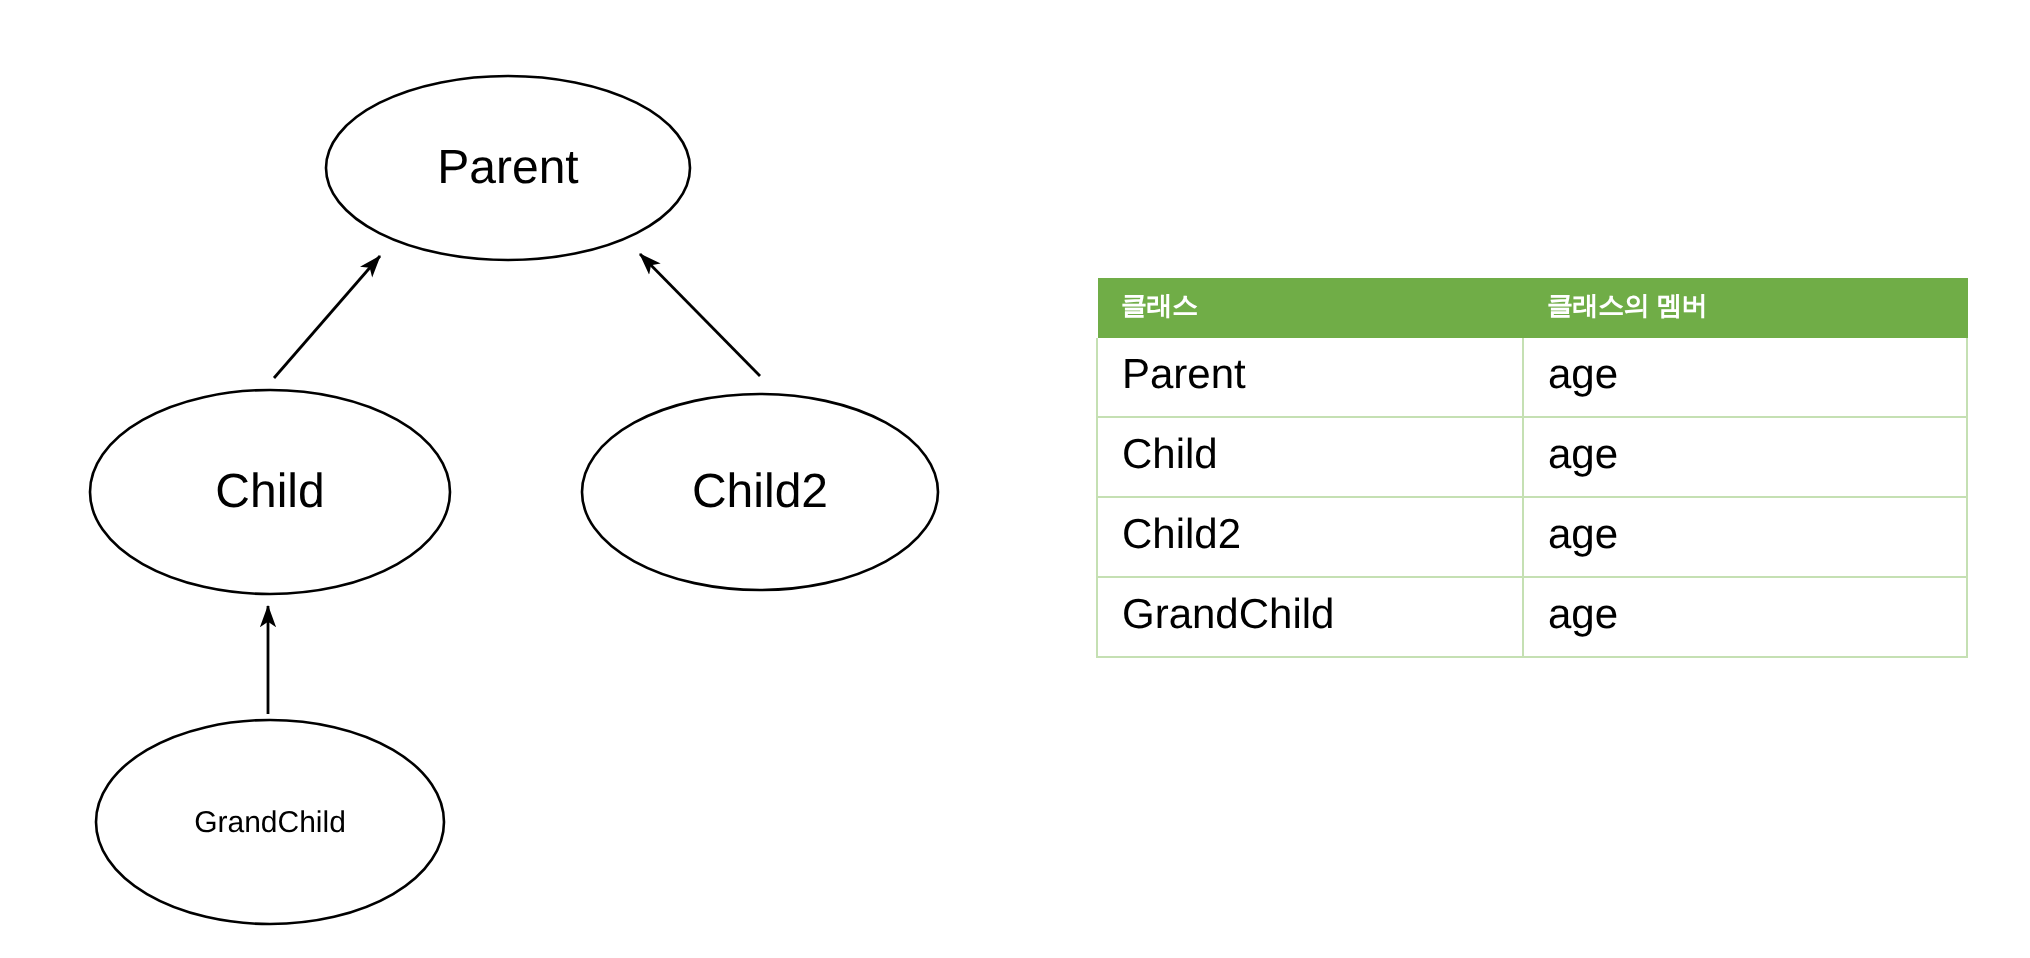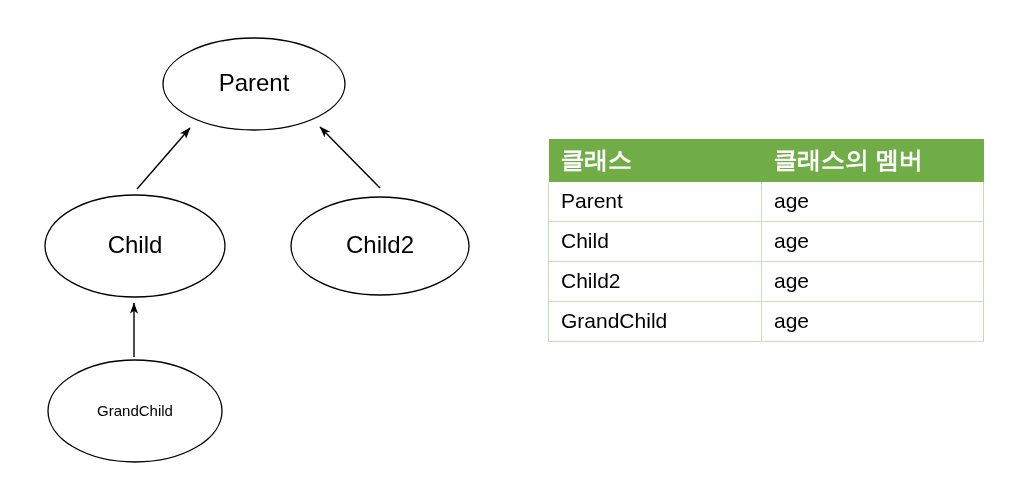--- a/index.html
+++ b/index.html
@@ -57,21 +57,21 @@
     border-collapse: collapse;
     table-layout: fixed;
     font-family: "Liberation Sans", sans-serif;
   }
   #class-table col.c1 { width: 213px; }
   #class-table col.c2 { width: 222px; }
 
   #class-table thead th {
     background: #70AD47;
     color: #ffffff;
-    font-size: 24px;
+    font-size: 13px;
     font-weight: bold;
     text-align: left;
     padding: 7px 0 8px 12px;
     border: none;
     line-height: 1.15;
     letter-spacing: -0.2px;
   }
   #class-table tbody td {
     background: #ffffff;
     color: #000000;

